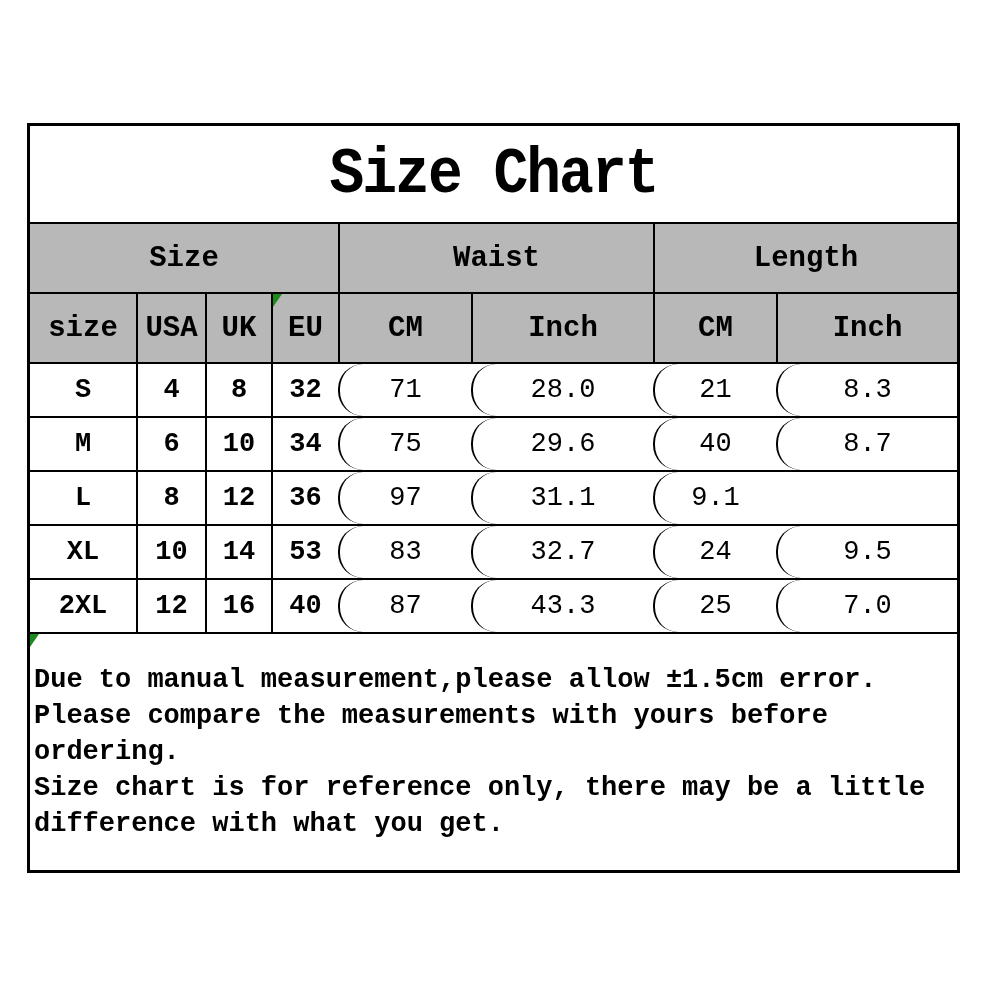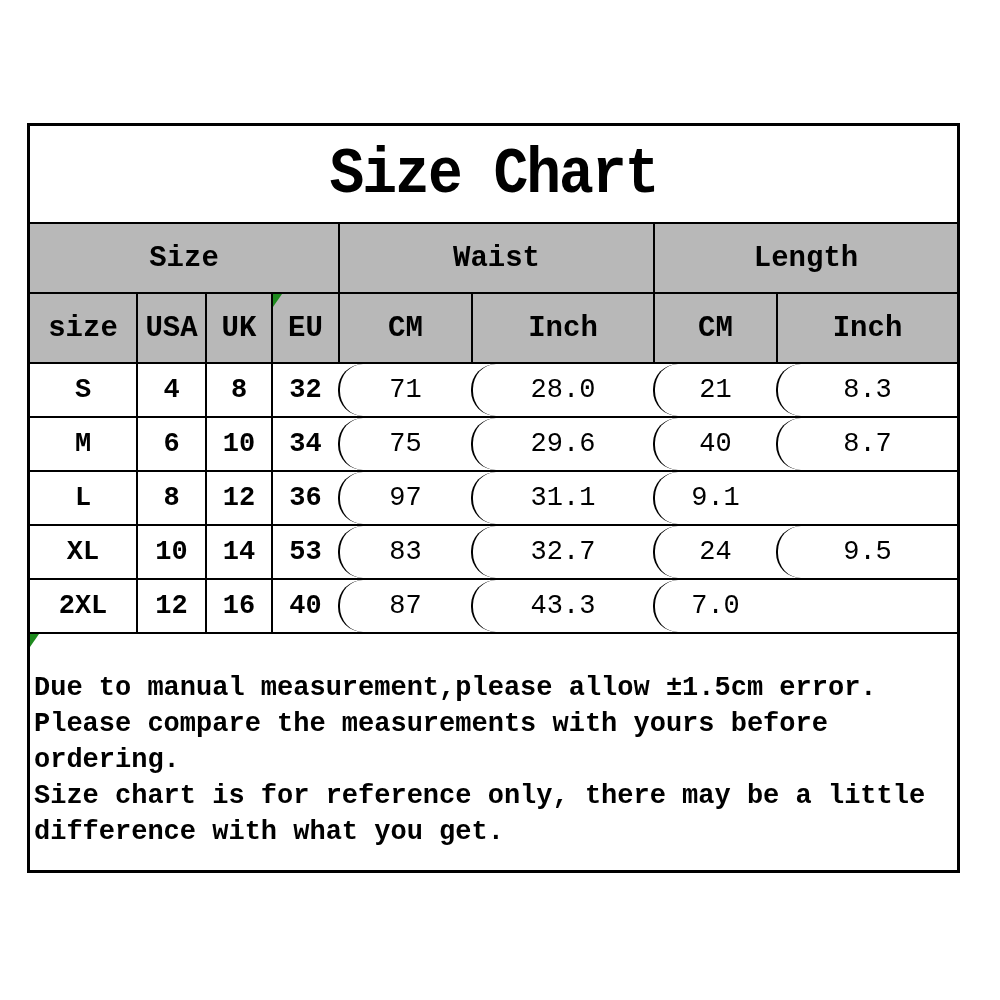--- a/index.html
+++ b/index.html
@@ -105,21 +105,21 @@
   }
   .cell:first-child { border-left: none; }
   .cell.b { font-weight: bold; }
   .cell.n { font-weight: normal; border-radius: 25px; }
 
   
   .notes {
     flex: 1 1 auto;
     border-top: 2px solid #000000;
     position: relative;
-    padding: 36px 6px 0 4px;
+    padding: 28px 6px 0 4px;
     background: #ffffff;
     box-sizing: border-box;
   }
   .note-line {
     font-size: 27px;
     font-weight: bold;
     line-height: 36px;
     white-space: nowrap;
   }
 
@@ -206,20 +206,21 @@
     <div class="cell n">9.5</div>
   </div>
 
   <div class="data-row cols-8">
     <div class="cell b">2XL</div>
     <div class="cell b">12</div>
     <div class="cell b">16</div>
     <div class="cell b">40</div>
     <div class="cell n">87</div>
     <div class="cell n">43.3</div>
+    <div class="cell n">25</div>
     <div class="cell n">7.0</div>
   </div>
 
   <div class="notes">
     <span class="flag"></span>
     <div class="note-line">Due to manual measurement,please allow ±1.5cm error.</div>
     <div class="note-line">Please compare the measurements with yours before</div>
     <div class="note-line">ordering.</div>
     <div class="note-line">Size chart is for reference only, there may be a little</div>
     <div class="note-line">difference with what you get.</div>

